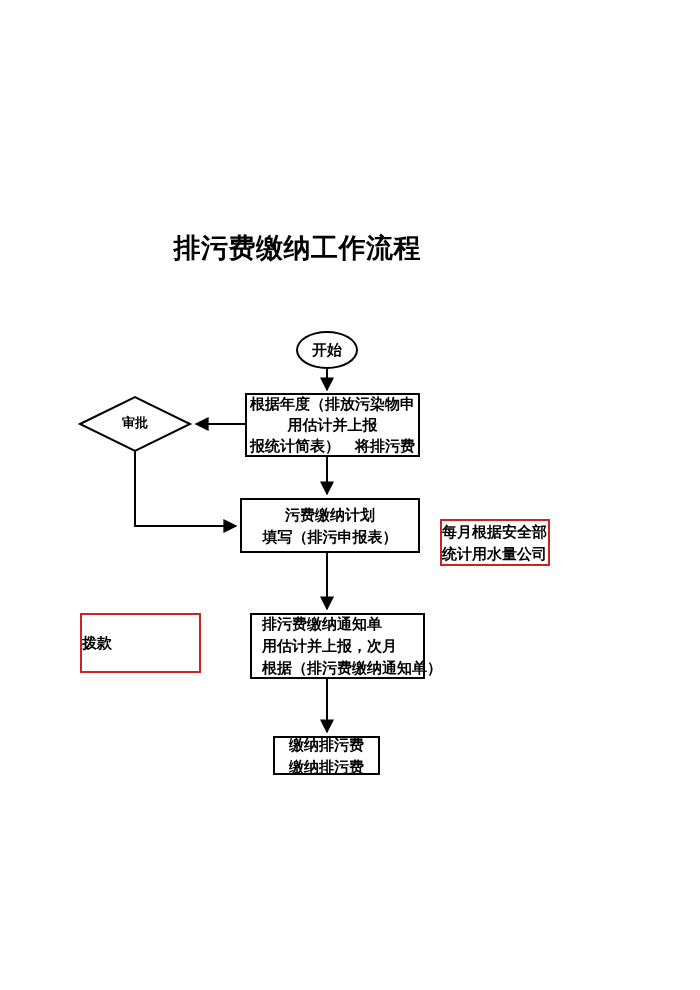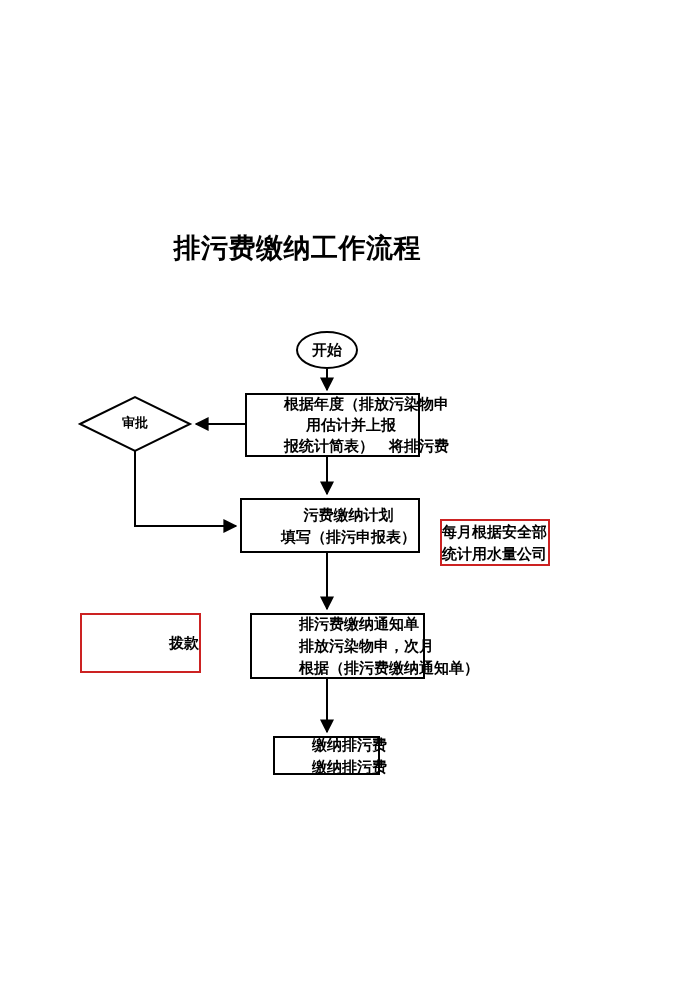--- a/index.html
+++ b/index.html
@@ -60,21 +60,20 @@
   }
   .left-lines {
     display: flex;
     flex-direction: column;
     justify-content: center;
     text-align: left;
   }
   .left-lines .line,
   .centered-lines .line {
     white-space: nowrap;
-    padding-left: 37px;
   }
   .diamond-label {
     position: absolute;
     text-align: center;
     font-size: 13px;
     font-weight: bold;
   }
   
   .start-node   { left: 296px; top: 331px; width: 62px;  height: 38px; }
   .estimate-node{ left: 245px; top: 393px; width: 175px; height: 64px; line-height: 21px; }
@@ -84,21 +83,21 @@
   .annotation {
     position: absolute;
     box-sizing: border-box;
     font-size: 15px;
     font-weight: bold;
     line-height: 22px;
     border: 2px solid #cc2222;
   }
   .water-note { left: 440px; top: 519px; width: 110px; height: 47px; display: flex; flex-direction: column; justify-content: center; }
   .water-note .line { white-space: nowrap; }
-  .funds-note { left: 80px; top: 613px; width: 121px; height: 60px; display: flex; align-items: center; justify-content: flex-end; }
+  .funds-note { left: 80px; top: 613px; width: 121px; height: 60px; display: flex; align-items: center; justify-content: flex-start; }
   .approve-label { left: 105px; top: 414px; width: 60px; }
 </style>
 </head>
 <body>
 
 <div class="page">
 
   <h1 class="title">排污费缴纳工作流程</h1>
 
   <svg class="connector-layer" width="700" height="990" viewBox="0 0 700 990">
@@ -135,21 +134,21 @@
     <div class="line">报统计简表）　将排污费</div>
   </div>
 
   <div class="node rect centered-lines fill-node">
     <div class="line">污费缴纳计划</div>
     <div class="line">填写（排污申报表）</div>
   </div>
 
   <div class="node rect left-lines plan-node">
     <div class="line">排污费缴纳通知单</div>
-    <div class="line">排放污染物申，次月</div>
+    <div class="line">用估计并上报，次月</div>
     <div class="line">根据（排污费缴纳通知单）</div>
   </div>
 
   <div class="node rect centered-lines pay-node">
     <div class="line">缴纳排污费</div>
     <div class="line">缴纳排污费</div>
   </div>
 
   <div class="annotation water-note">
     <div class="line">每月根据安全部</div>

